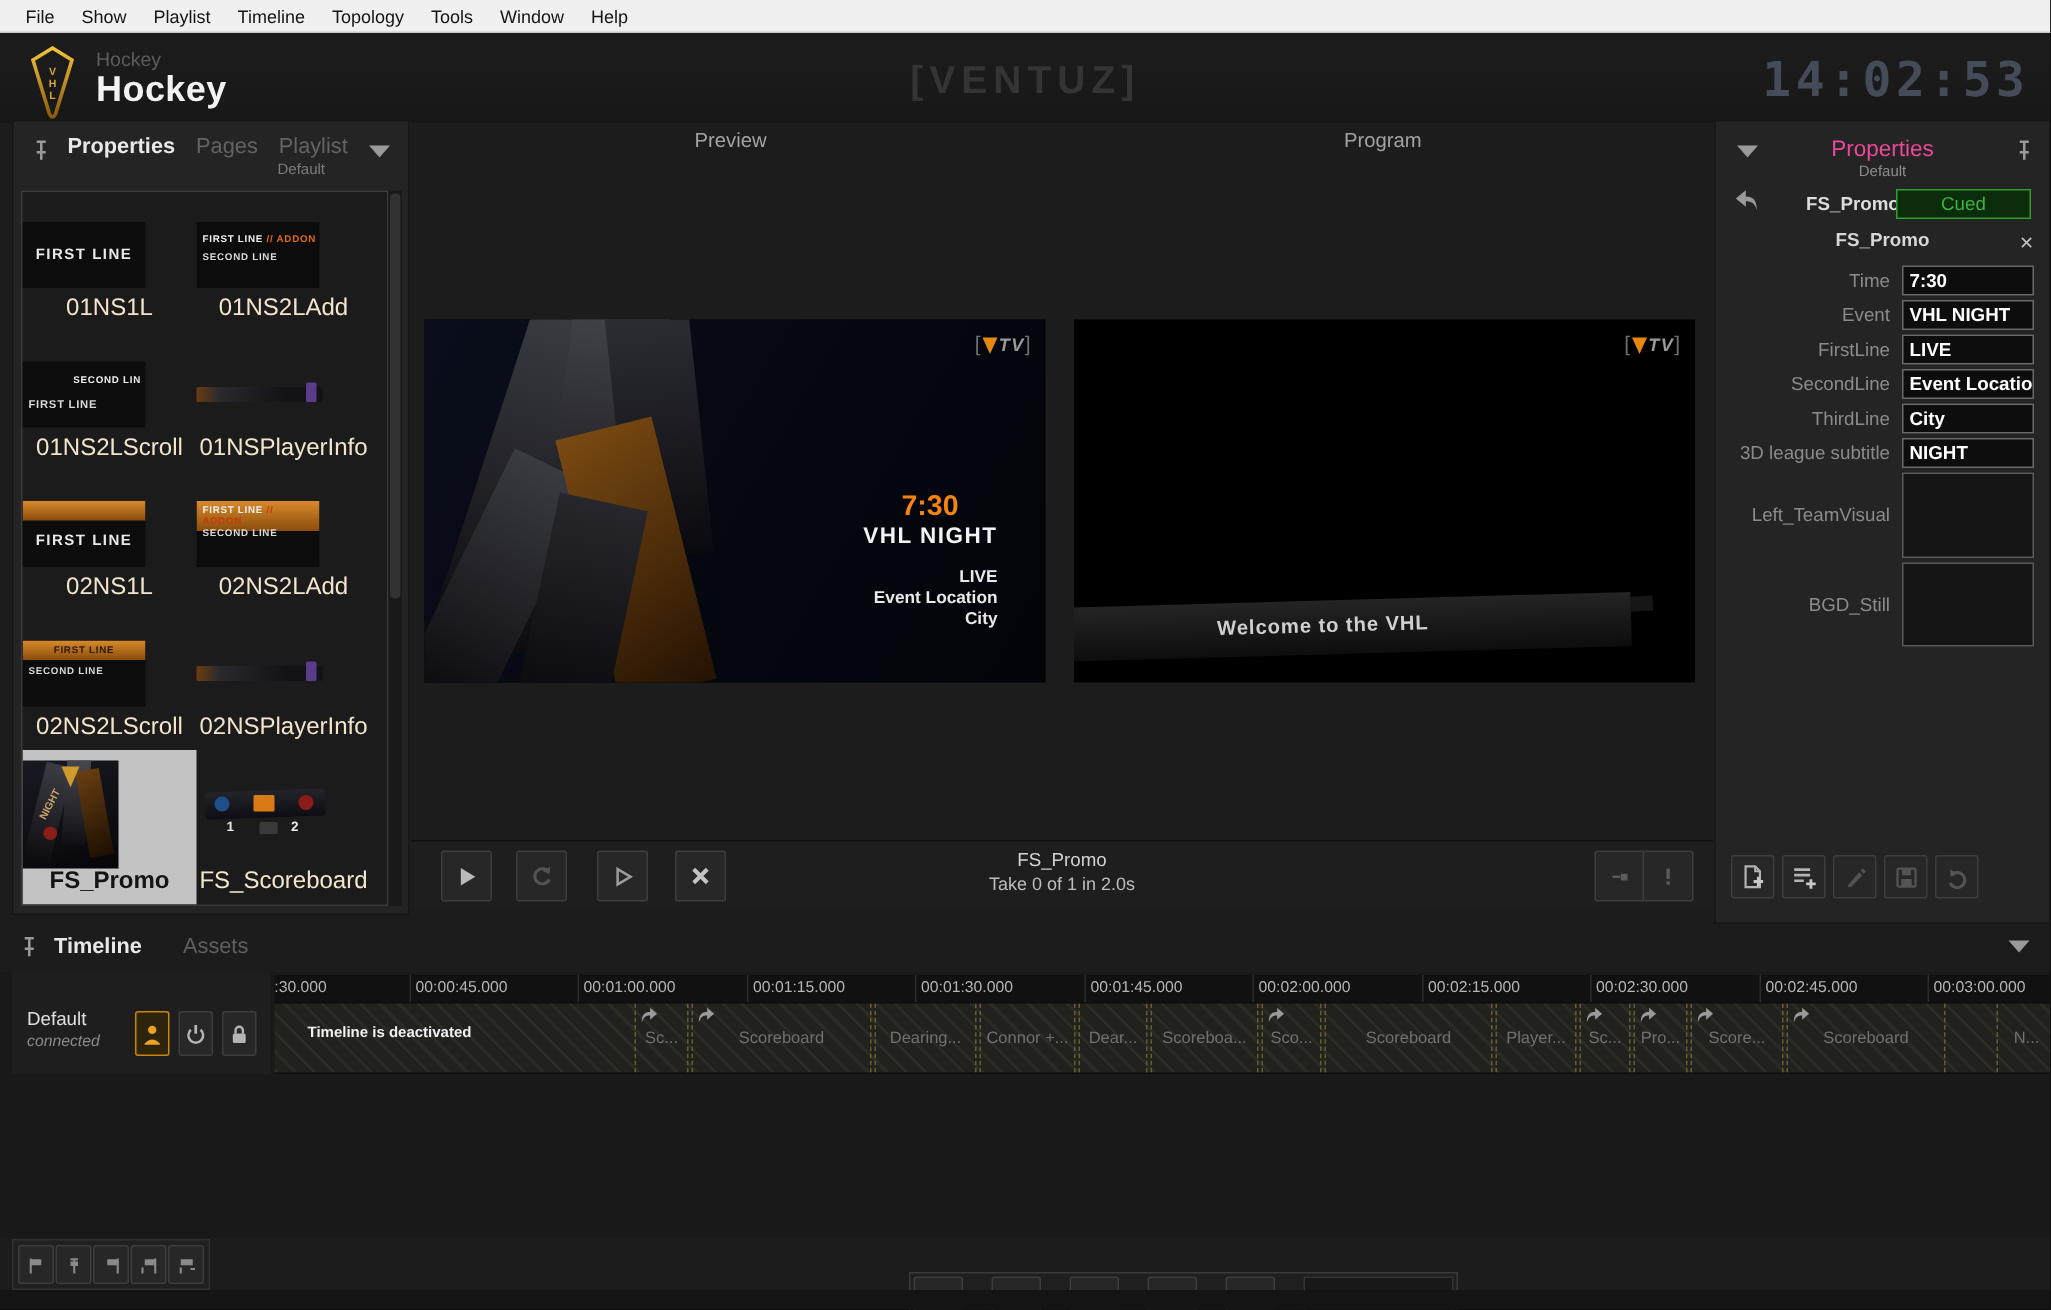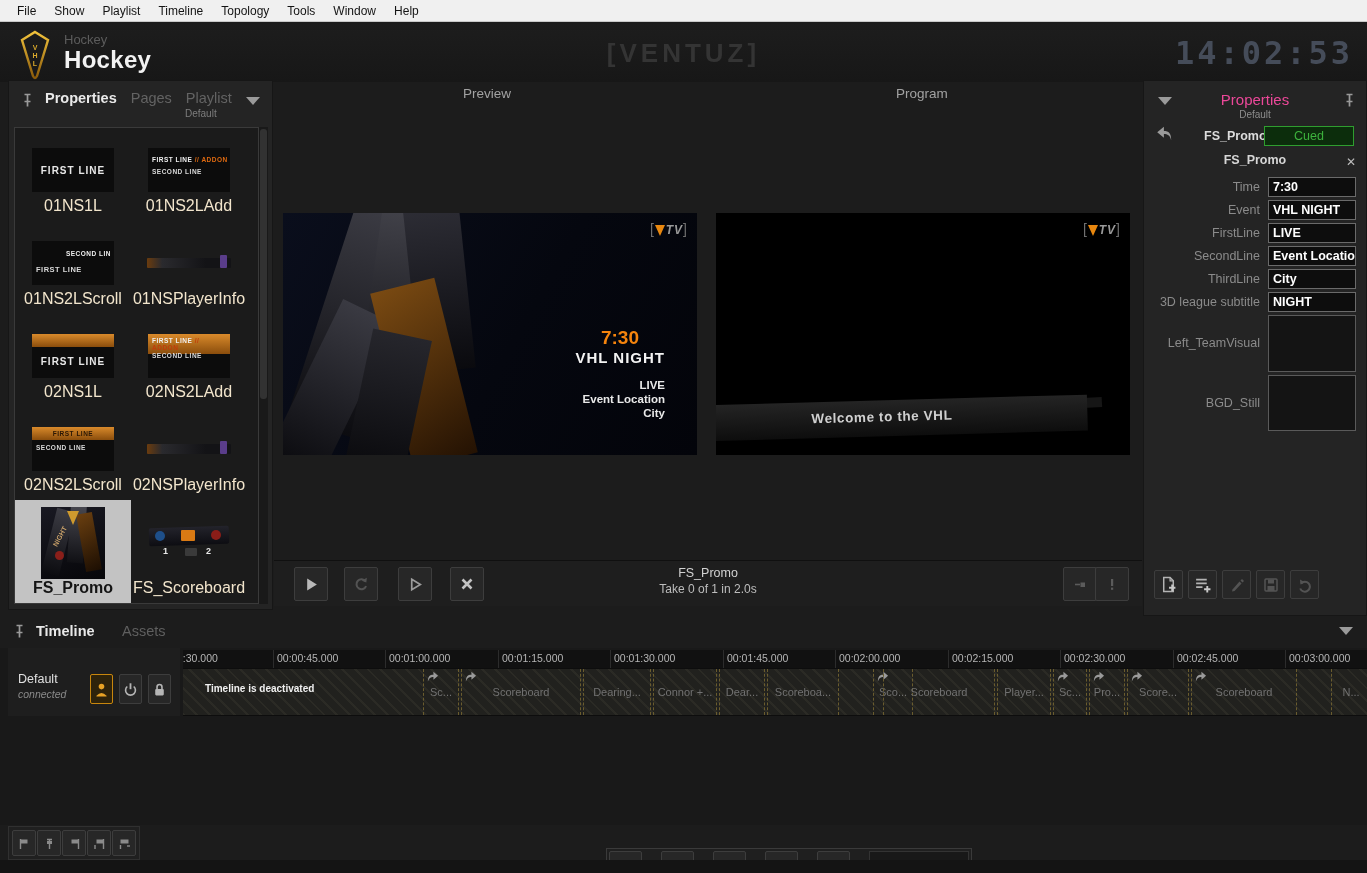--- a/index.html
+++ b/index.html
@@ -33,21 +33,21 @@
   .lp-sub { position:absolute; left:176px; top:27px; font-size:10px; color:#7d7d7d; }
   .lp-pin { position:absolute; left:12px; top:12px; }
   .lp-chev { position:absolute; right:12px; top:16px; }
   .tpl-wrap { position:absolute; left:5px; top:46px; width:245px; height:477px; background:#1b1b1b; border:1px solid #3a3a3a; overflow:hidden; }
   .tpl-grid { position:absolute; left:0; top:0; width:232px; display:grid; grid-template-columns:1fr 1fr; }
   .tpl-cell { height:93px; display:flex; flex-direction:column; align-items:center; padding-top:15px; }
   .tpl-cell.tall { height:103px; padding-top:6px; }
   .tpl-cell.selected { background:#c3c3c3; }
   .tpl-label { margin-top:auto; margin-bottom:6px; font-size:16px; color:#f2e5cc; }
   .tpl-cell.selected .tpl-label { color:#141414; font-weight:bold; }
-  .thumbbox { width:100%; flex:1; display:flex; align-items:center; justify-content:center; }
+  .thumbbox { width:100%; flex:1; display:flex; align-items:center; justify-content:flex-start; }
   .th { position:relative; background:#0c0c0c; overflow:hidden; }
   .th-std { width:82px; height:44px; }
   .th .l1 { position:absolute; left:0; right:0; top:50%; transform:translateY(-50%); text-align:center; color:#e8e8e8; font-weight:bold; font-size:10px; letter-spacing:1px; }
   .th .rowtop { position:absolute; left:4px; top:8px; font-size:6.5px; font-weight:bold; color:#efefef; letter-spacing:.5px; }
   .th .addon { color:#e06a10; }
   .th .row2 { position:absolute; left:4px; top:20px; font-size:6.5px; font-weight:bold; color:#d9d9d9; letter-spacing:.5px; }
   .th .obar { position:absolute; left:0; right:0; top:0; height:13px; background:linear-gradient(#d98a2b,#8a4d0c); }
   .th .obar span { display:block; text-align:center; font-size:6.5px; font-weight:bold; color:#2a1705; letter-spacing:.5px; line-height:13px; }
   .th-bar { width:84px; height:10px; background:linear-gradient(90deg,#6b3c0e,#2a2a2e 18%,#131316 70%,#131316); border-radius:1px; position:relative; }
   .th-bar:after { content:""; position:absolute; right:4px; top:-3px; width:7px; height:13px; background:#5a3d8a; border-radius:1px; }
@@ -540,21 +540,21 @@
         </div>
         <div class="clip" style="left: 470px; width: 64px;">
           <div class="cl">Connor +...</div>
         </div>
         <div class="clip" style="left: 536px; width: 46px;">
           <div class="cl">Dear...</div>
         </div>
         <div class="clip" style="left: 584px; width: 72px;">
           <div class="cl">Scoreboa...</div>
         </div>
-        <div class="clip" style="left: 658px; width: 40px; margin-left: 32px;">
+        <div class="clip" style="left: 658px; width: 40px;">
           <span class="fl">
             <svg width="13" height="13" viewBox="0 0 14 14">
               <path d="M2 12.5 C2 7 4 5 8 5 L8 2 L13 6.2 L8 10.5 L8 7.5 C5 7.5 3.5 8.5 2 12.5 Z" fill="#9a9a9a"></path>
             </svg>
           </span>
           <div class="cl">Sco...</div>
         </div>
         <div class="clip" style="left: 700px; width: 112px;">
           <div class="cl">Scoreboard</div>
         </div>

